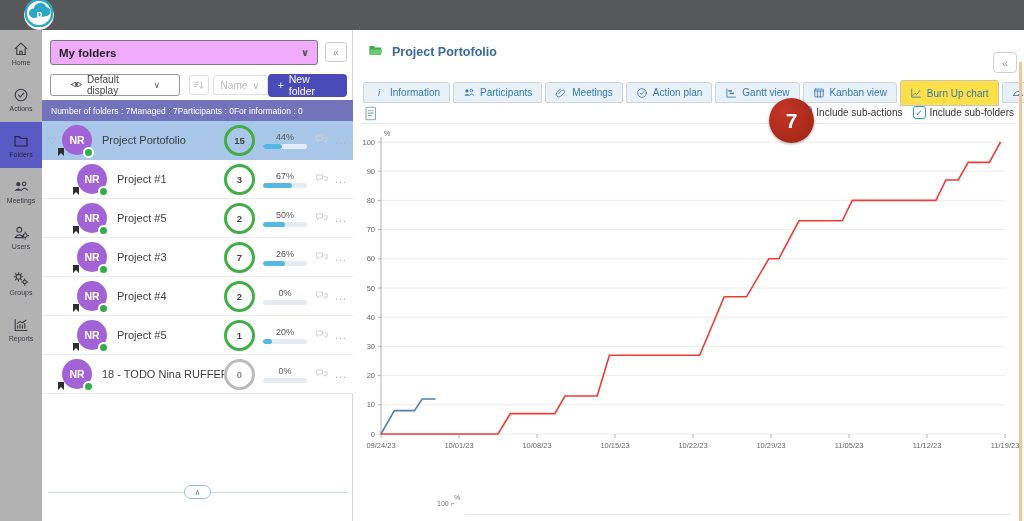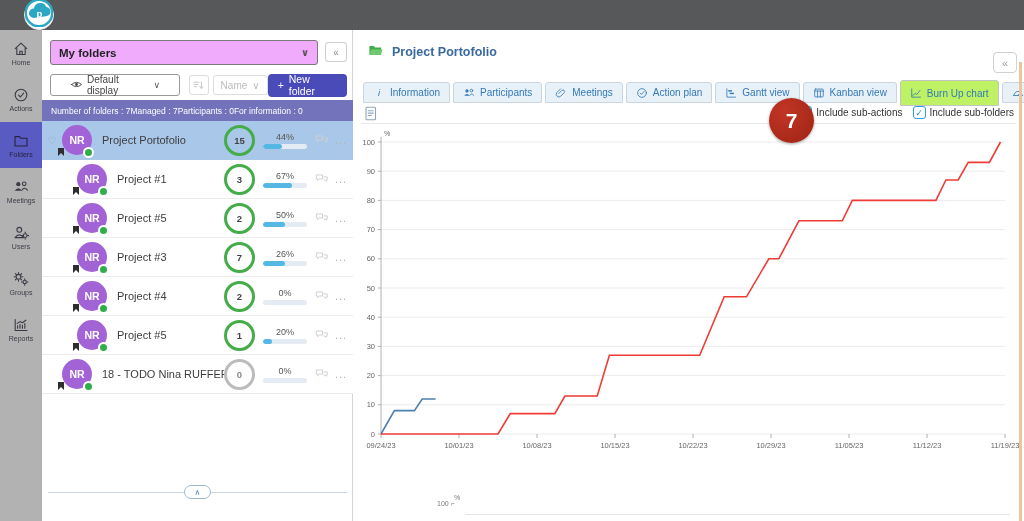--- a/index.html
+++ b/index.html
@@ -81,21 +81,21 @@
   
   .main{position:absolute;left:353px;top:30px;width:671px;height:491px;background:#fff;}
   .mtitle{position:absolute;left:14px;top:13px;display:flex;gap:8px;align-items:center;font-weight:bold;
     font-size:12.5px;color:#39699f;}
   .mcollapse{position:absolute;right:7px;top:22px;width:24px;height:21px;border:1px solid #d0d0d0;border-radius:4px;
     background:#fff;color:#999;display:flex;align-items:center;justify-content:center;font-size:11px;}
   .tabs{position:absolute;left:10px;top:50px;display:flex;align-items:flex-end;}
   .tab{height:21px;display:flex;align-items:center;gap:5px;padding:0 9px;border:1px solid #c9d6e2;
     border-radius:3px 3px 0 0;background:#e9f1f8;color:#3279b7;font-size:10px;margin-right:3px;white-space:nowrap;}
   .tab .ticon{width:12px;height:12px;display:inline-flex;}
-  .tab.active{background:#bef264;border-color:#c4c4c4;height:26px;margin-bottom:-3px;position:relative;z-index:3;}
+  .tab.active{background:#fde047;border-color:#c4c4c4;height:26px;margin-bottom:-3px;position:relative;z-index:3;}
   .sep{position:absolute;left:8px;right:8px;top:93px;border-top:1px solid #e9e9e9;}
   .doc-btn{position:absolute;left:10px;top:75px;width:18px;height:18px;color:#8ca6bd;}
   .opts{position:absolute;right:10px;top:76px;display:flex;gap:10px;align-items:flex-end;}
   .opt{display:flex;align-items:center;gap:4px;font-size:10px;color:#333;}
   .cbox{width:13px;height:13px;border:1.5px solid #2e9be6;border-radius:3px;display:flex;align-items:center;
     justify-content:center;color:#1d7fd1;font-size:9px;font-weight:bold;background:#fff;}
   .badge7{position:absolute;left:416px;top:68px;width:45px;height:45px;border-radius:50%;
     background:radial-gradient(circle at 35% 30%,#c13526,#9e2413);color:#fff;font-size:21px;font-weight:bold;
     display:flex;align-items:center;justify-content:center;z-index:6;box-shadow:0 1px 3px rgba(0,0,0,.35);}
   .chartbox{position:absolute;left:6px;top:100px;width:660px;height:338px;}

